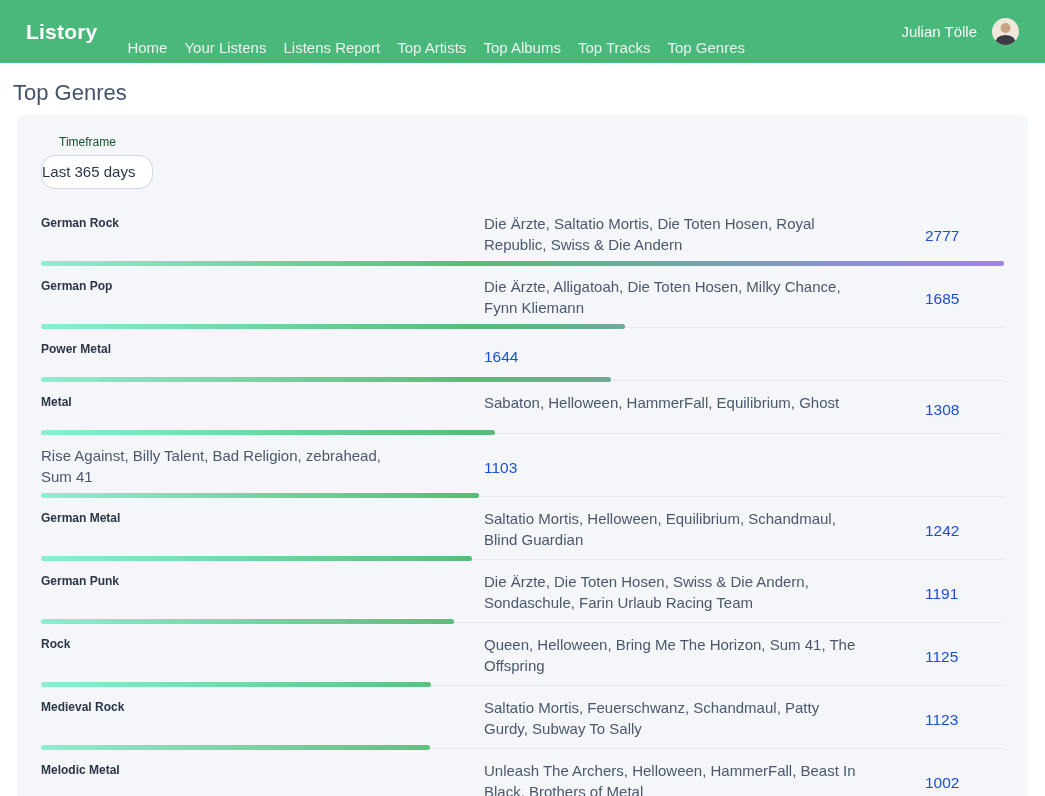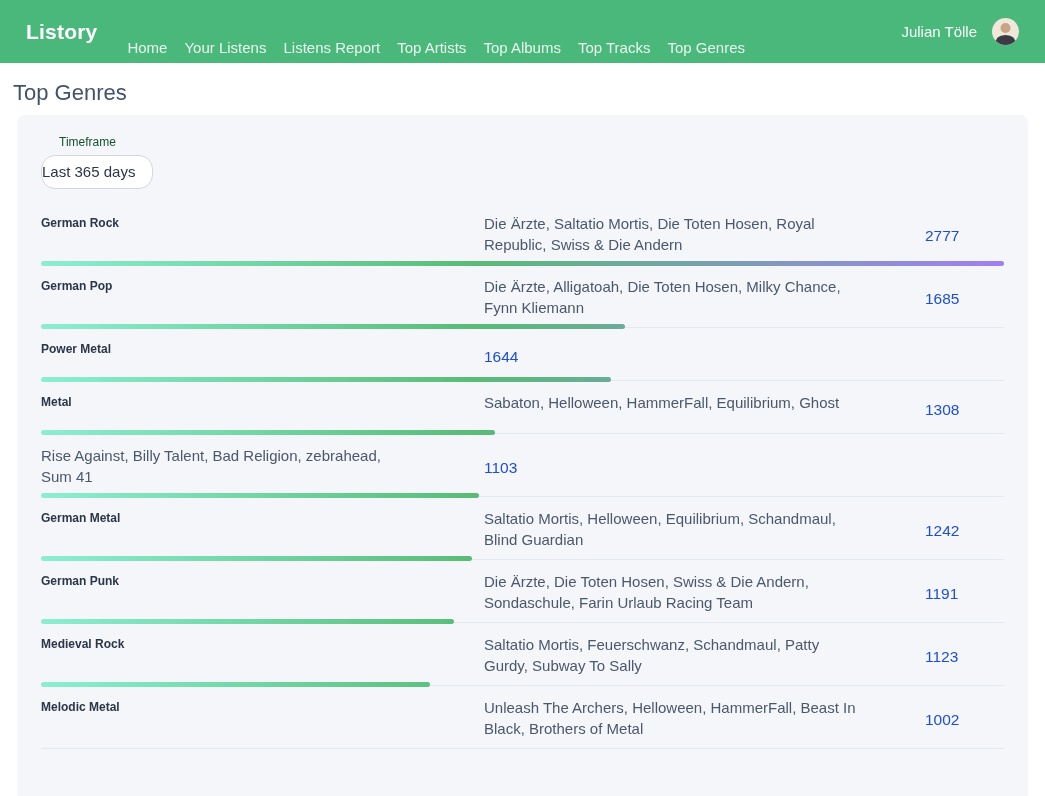--- a/index.html
+++ b/index.html
@@ -189,20 +189,26 @@
         <div class="genre-count">1242</div>
         <div class="genre-bar" style="width: 44.7245%; background-image: linear-gradient(90deg, rgb(139, 238, 209) 0%, rgb(88, 188, 119) 45%, rgb(160, 127, 242) 100%); background-size: 223.591% 100%;"></div>
       </div>
       <div class="genre-row">
         <div class="genre-name">German Punk</div>
         <div class="genre-artists">Die Ärzte, Die Toten Hosen, Swiss &amp; Die Andern, Sondaschule, Farin Urlaub Racing Team</div>
         <div class="genre-count">1191</div>
         <div class="genre-bar" style="width: 42.888%; background-image: linear-gradient(90deg, rgb(139, 238, 209) 0%, rgb(88, 188, 119) 45%, rgb(160, 127, 242) 100%); background-size: 233.165% 100%;"></div>
       </div>
       <div class="genre-row">
+        <div class="genre-name">Rock</div>
+        <div class="genre-artists">Queen, Helloween, Bring Me The Horizon, Sum 41, The Offspring</div>
+        <div class="genre-count">1125</div>
+        <div class="genre-bar" style="width: 40.5113%; background-image: linear-gradient(90deg, rgb(139, 238, 209) 0%, rgb(88, 188, 119) 45%, rgb(160, 127, 242) 100%); background-size: 246.844% 100%;"></div>
+      </div>
+      <div class="genre-row">
         <div class="genre-name">Medieval Rock</div>
         <div class="genre-artists">Saltatio Mortis, Feuerschwanz, Schandmaul, Patty Gurdy, Subway To Sally</div>
         <div class="genre-count">1123</div>
         <div class="genre-bar" style="width: 40.4393%; background-image: linear-gradient(90deg, rgb(139, 238, 209) 0%, rgb(88, 188, 119) 45%, rgb(160, 127, 242) 100%); background-size: 247.284% 100%;"></div>
       </div>
       <div class="genre-row">
         <div class="genre-name">Melodic Metal</div>
         <div class="genre-artists">Unleash The Archers, Helloween, HammerFall, Beast In Black, Brothers of Metal</div>
         <div class="genre-count">1002</div>
       </div>

